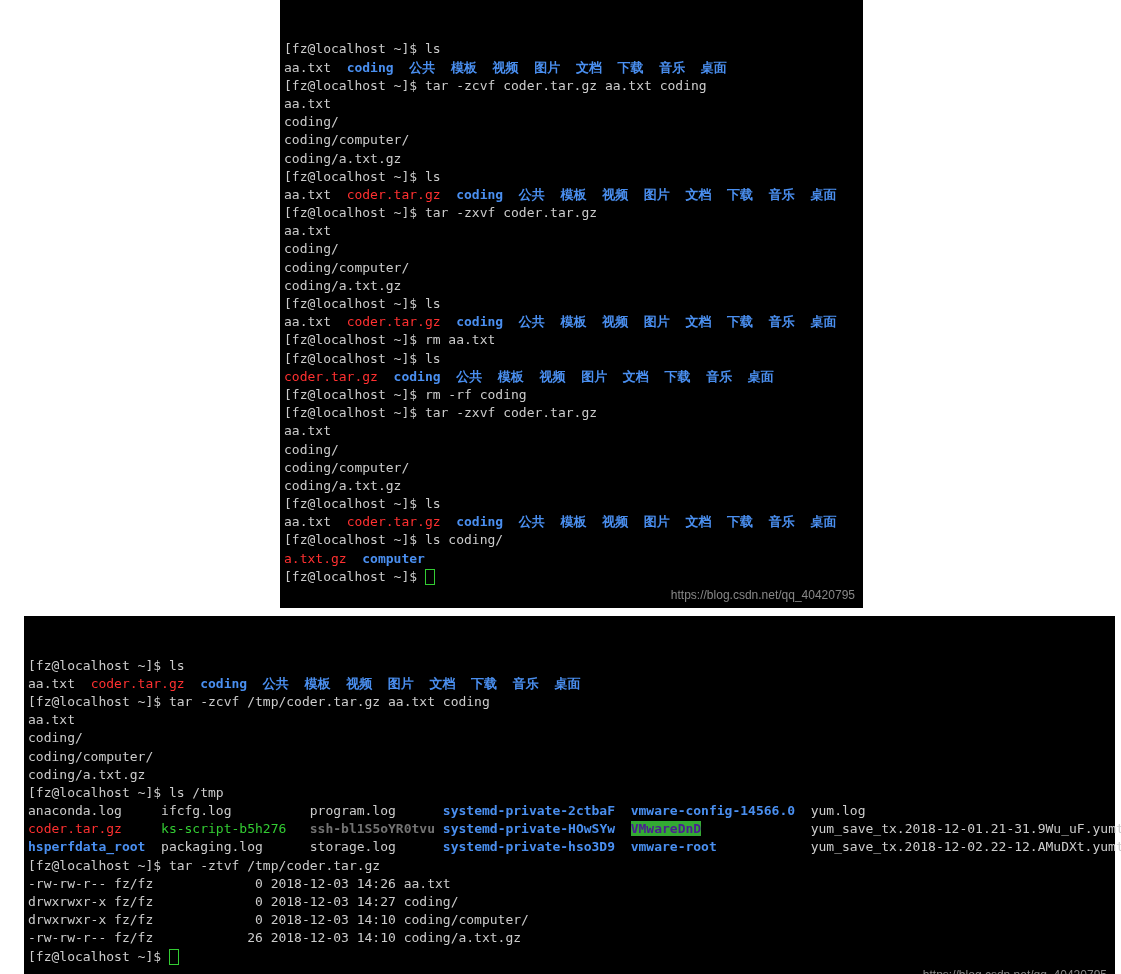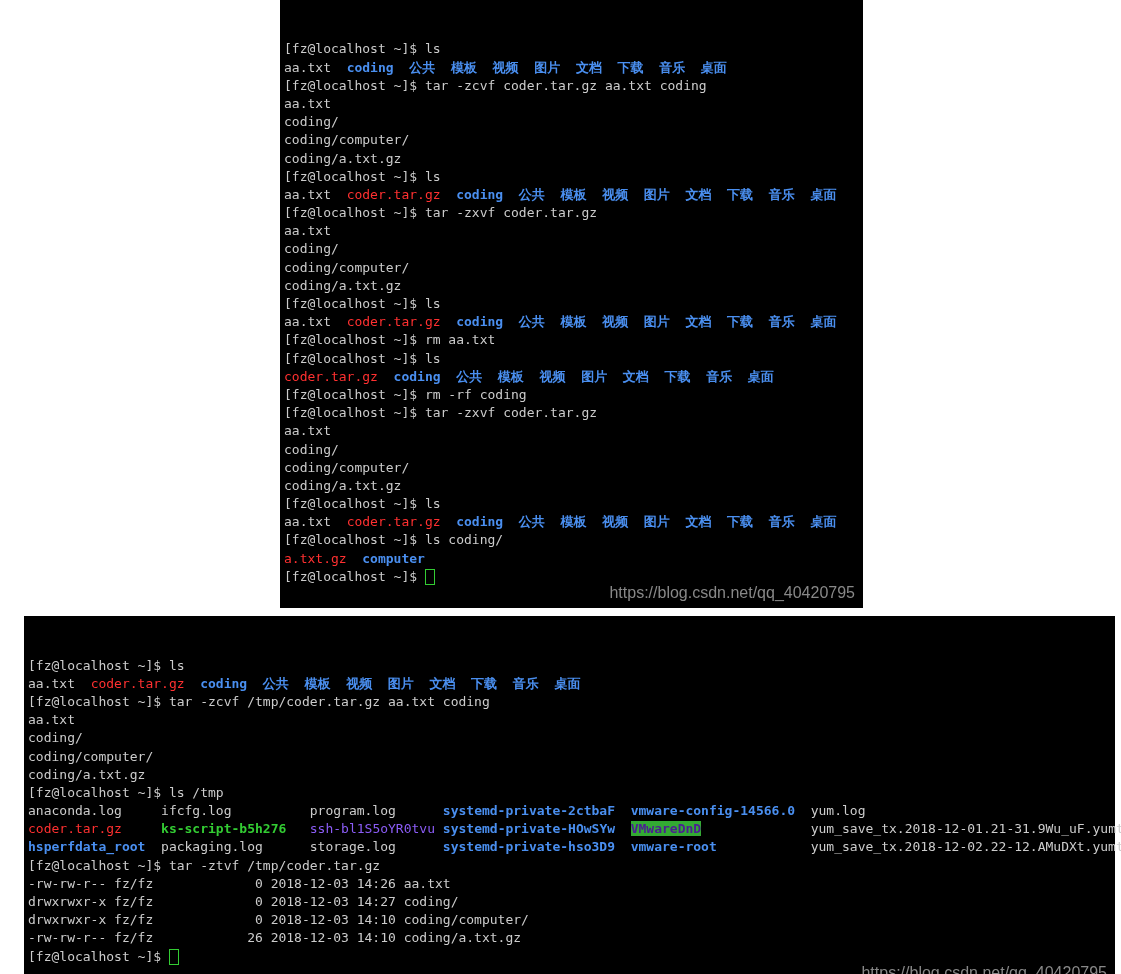--- a/index.html
+++ b/index.html
@@ -15,36 +15,36 @@
     padding: 4px 4px;
     line-height: 1.4;
     white-space: pre;
     position: relative;
     margin-bottom: 8px;
   }
   .term1 { margin-left: 280px; width: 575px; }
   .term2 { margin-left: 24px; width: 1083px; margin-top: 8px; }
   .red { color: #ff3030; font-weight: normal; }
   .blue { color: #4a8ff0; font-weight: bold; }
-  .green { color: #33cc33; font-weight: bold; }
+  .green { color: #33cc33; font-weight: normal; }
   .greenbg { background: #33aa33; color: #4c1d95; font-weight: bold; }
-  .cyan { color: #8b5cf6; font-weight: normal; }
+  .cyan { color: #737373; font-weight: bold; }
   .cursor {
     display: inline-block;
     width: 8px;
     height: 14px;
     border: 1px solid #33cc33;
     vertical-align: middle;
   }
   .watermark {
     position: absolute;
     right: 8px;
     bottom: 4px;
     color: #888;
-    font-size: 16px;
+    font-size: 12px;
     font-family: Arial, sans-serif;
   }
   .seg { display: inline; }
 </style>
 </head>
 <body>
 
 <div class="terminal term1" id="term1">
   <div><span class="seg">[fz@localhost ~]$ ls</span></div><div><span class="seg">aa.txt  </span><span class="seg blue">coding</span><span class="seg">  </span><span class="seg blue">公共</span><span class="seg">  </span><span class="seg blue">模板</span><span class="seg">  </span><span class="seg blue">视频</span><span class="seg">  </span><span class="seg blue">图片</span><span class="seg">  </span><span class="seg blue">文档</span><span class="seg">  </span><span class="seg blue">下载</span><span class="seg">  </span><span class="seg blue">音乐</span><span class="seg">  </span><span class="seg blue">桌面</span></div><div><span class="seg">[fz@localhost ~]$ tar -zcvf coder.tar.gz aa.txt coding</span></div><div><span class="seg">aa.txt</span></div><div><span class="seg">coding/</span></div><div><span class="seg">coding/computer/</span></div><div><span class="seg">coding/a.txt.gz</span></div><div><span class="seg">[fz@localhost ~]$ ls</span></div><div><span class="seg">aa.txt  </span><span class="seg red">coder.tar.gz</span><span class="seg">  </span><span class="seg blue">coding</span><span class="seg">  </span><span class="seg blue">公共</span><span class="seg">  </span><span class="seg blue">模板</span><span class="seg">  </span><span class="seg blue">视频</span><span class="seg">  </span><span class="seg blue">图片</span><span class="seg">  </span><span class="seg blue">文档</span><span class="seg">  </span><span class="seg blue">下载</span><span class="seg">  </span><span class="seg blue">音乐</span><span class="seg">  </span><span class="seg blue">桌面</span></div><div><span class="seg">[fz@localhost ~]$ tar -zxvf coder.tar.gz</span></div><div><span class="seg">aa.txt</span></div><div><span class="seg">coding/</span></div><div><span class="seg">coding/computer/</span></div><div><span class="seg">coding/a.txt.gz</span></div><div><span class="seg">[fz@localhost ~]$ ls</span></div><div><span class="seg">aa.txt  </span><span class="seg red">coder.tar.gz</span><span class="seg">  </span><span class="seg blue">coding</span><span class="seg">  </span><span class="seg blue">公共</span><span class="seg">  </span><span class="seg blue">模板</span><span class="seg">  </span><span class="seg blue">视频</span><span class="seg">  </span><span class="seg blue">图片</span><span class="seg">  </span><span class="seg blue">文档</span><span class="seg">  </span><span class="seg blue">下载</span><span class="seg">  </span><span class="seg blue">音乐</span><span class="seg">  </span><span class="seg blue">桌面</span></div><div><span class="seg">[fz@localhost ~]$ rm aa.txt</span></div><div><span class="seg">[fz@localhost ~]$ ls</span></div><div><span class="seg red">coder.tar.gz</span><span class="seg">  </span><span class="seg blue">coding</span><span class="seg">  </span><span class="seg blue">公共</span><span class="seg">  </span><span class="seg blue">模板</span><span class="seg">  </span><span class="seg blue">视频</span><span class="seg">  </span><span class="seg blue">图片</span><span class="seg">  </span><span class="seg blue">文档</span><span class="seg">  </span><span class="seg blue">下载</span><span class="seg">  </span><span class="seg blue">音乐</span><span class="seg">  </span><span class="seg blue">桌面</span></div><div><span class="seg">[fz@localhost ~]$ rm -rf coding</span></div><div><span class="seg">[fz@localhost ~]$ tar -zxvf coder.tar.gz</span></div><div><span class="seg">aa.txt</span></div><div><span class="seg">coding/</span></div><div><span class="seg">coding/computer/</span></div><div><span class="seg">coding/a.txt.gz</span></div><div><span class="seg">[fz@localhost ~]$ ls</span></div><div><span class="seg">aa.txt  </span><span class="seg red">coder.tar.gz</span><span class="seg">  </span><span class="seg blue">coding</span><span class="seg">  </span><span class="seg blue">公共</span><span class="seg">  </span><span class="seg blue">模板</span><span class="seg">  </span><span class="seg blue">视频</span><span class="seg">  </span><span class="seg blue">图片</span><span class="seg">  </span><span class="seg blue">文档</span><span class="seg">  </span><span class="seg blue">下载</span><span class="seg">  </span><span class="seg blue">音乐</span><span class="seg">  </span><span class="seg blue">桌面</span></div><div><span class="seg">[fz@localhost ~]$ ls coding/</span></div><div><span class="seg red">a.txt.gz</span><span class="seg">  </span><span class="seg blue">computer</span></div><div><span class="seg">[fz@localhost ~]$ </span><span class="cursor"></span></div><div class="watermark">https://blog.csdn.net/qq_40420795</div>
 </div>

